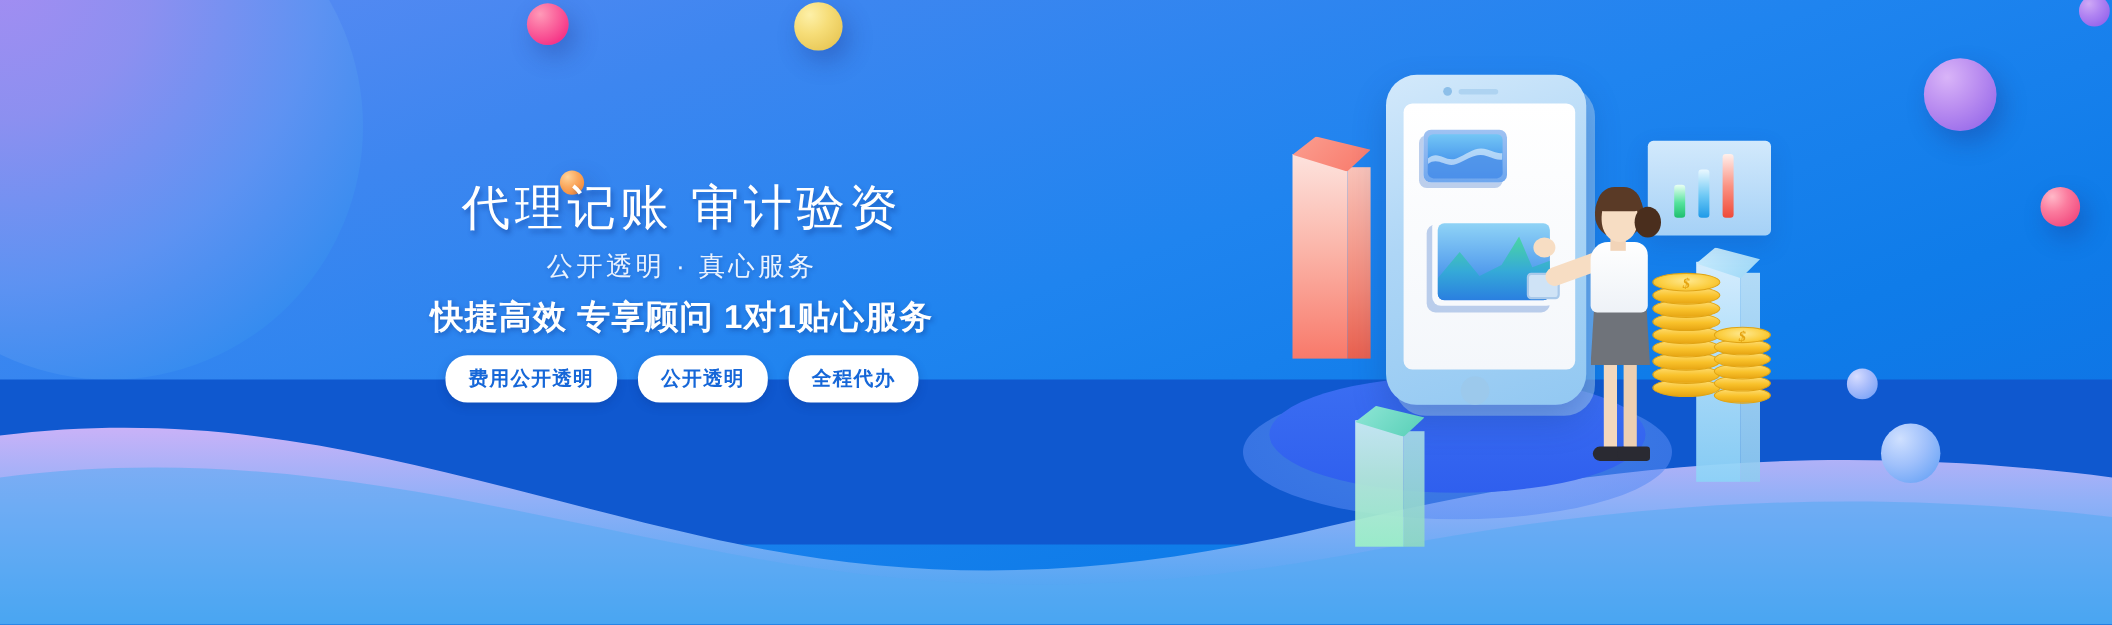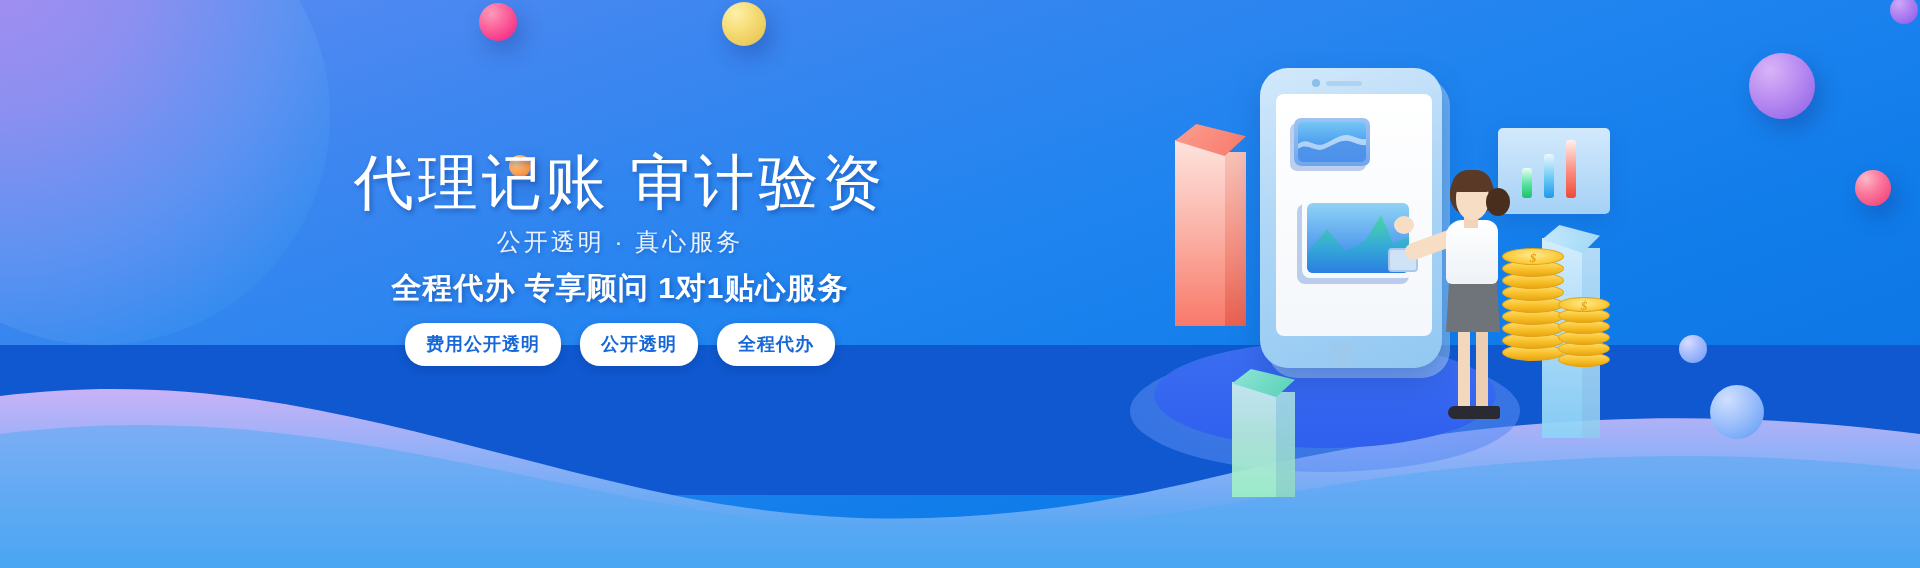--- a/index.html
+++ b/index.html
@@ -34,22 +34,22 @@
   .ball.orange {background:radial-gradient(circle at 32% 26%,#ffd49a 0%,#fba95f 42%,#f3812f 95%);}
   .ball.lblue  {background:radial-gradient(circle at 32% 26%,#d6dcff 0%,#a9bdfb 42%,#6f9df6 95%);}
   .ball.lblue2 {background:radial-gradient(circle at 32% 26%,#cfe0ff 0%,#9fc0fb 45%,#5f9ef5 95%);}
   .ball.sh{box-shadow:6px 10px 22px rgba(26,40,120,.30);}
 
   
   #copy{position:absolute;left:0;top:0;width:1240px;height:568px;}
   .ctr{position:absolute;left:0;width:1240px;text-align:center;}
 
   .headline{
-    top:143px;
-    font-size:60px;letter-spacing:4px;font-weight:400;
+    top:160px;
+    font-size:44px;letter-spacing:4px;font-weight:400;
     color:#ffffff;
     text-shadow:2px 3px 5px rgba(12,54,140,.45);
   }
   .subtitle{
     top:226px;
     font-size:24px;letter-spacing:3px;color:#eaf3ff;font-weight:400;
     text-shadow:1px 2px 4px rgba(12,54,140,.35);
   }
   .tagline{
     top:268px;
@@ -349,21 +349,21 @@
     </div>
 
   </div>
 
   <div id="copy">
 
     <div class="ctr headline">代理记账 审计验资</div>
 
     <div class="ctr subtitle">公开透明 · 真心服务</div>
 
-    <div class="ctr tagline">全程代办 专享顾问 1对1贴心服务</div>
+    <div class="ctr tagline">快捷高效 专享顾问 1对1贴心服务</div>
 
     <div class="ctr pillrow">
       <div class="pill">费用公开透明</div>
       <div class="pill">公开透明</div>
       <div class="pill">全程代办</div>
     </div>
 
 
   </div>
 

